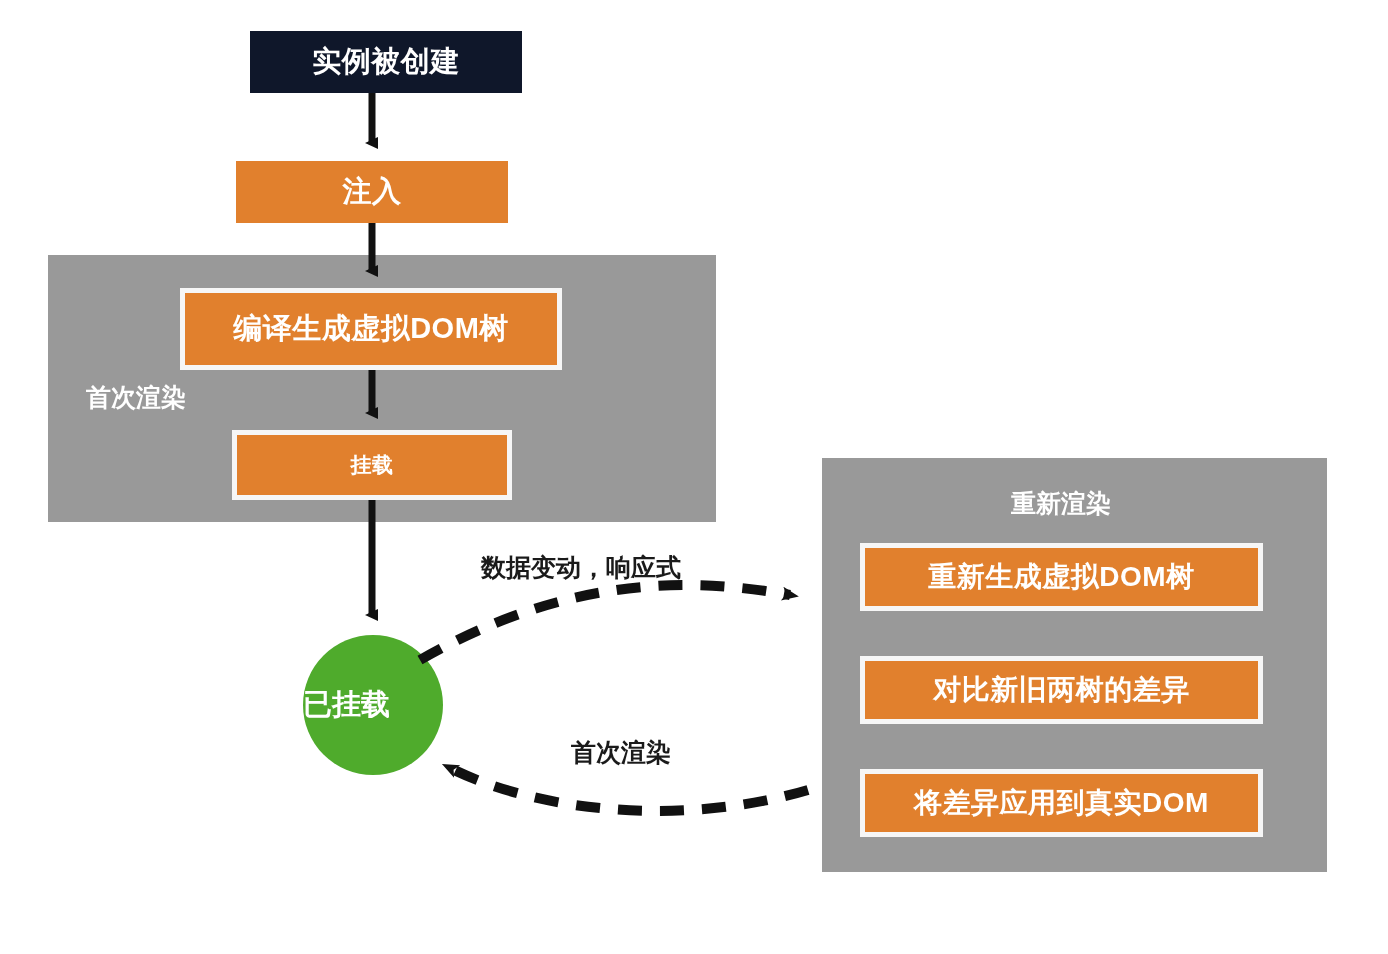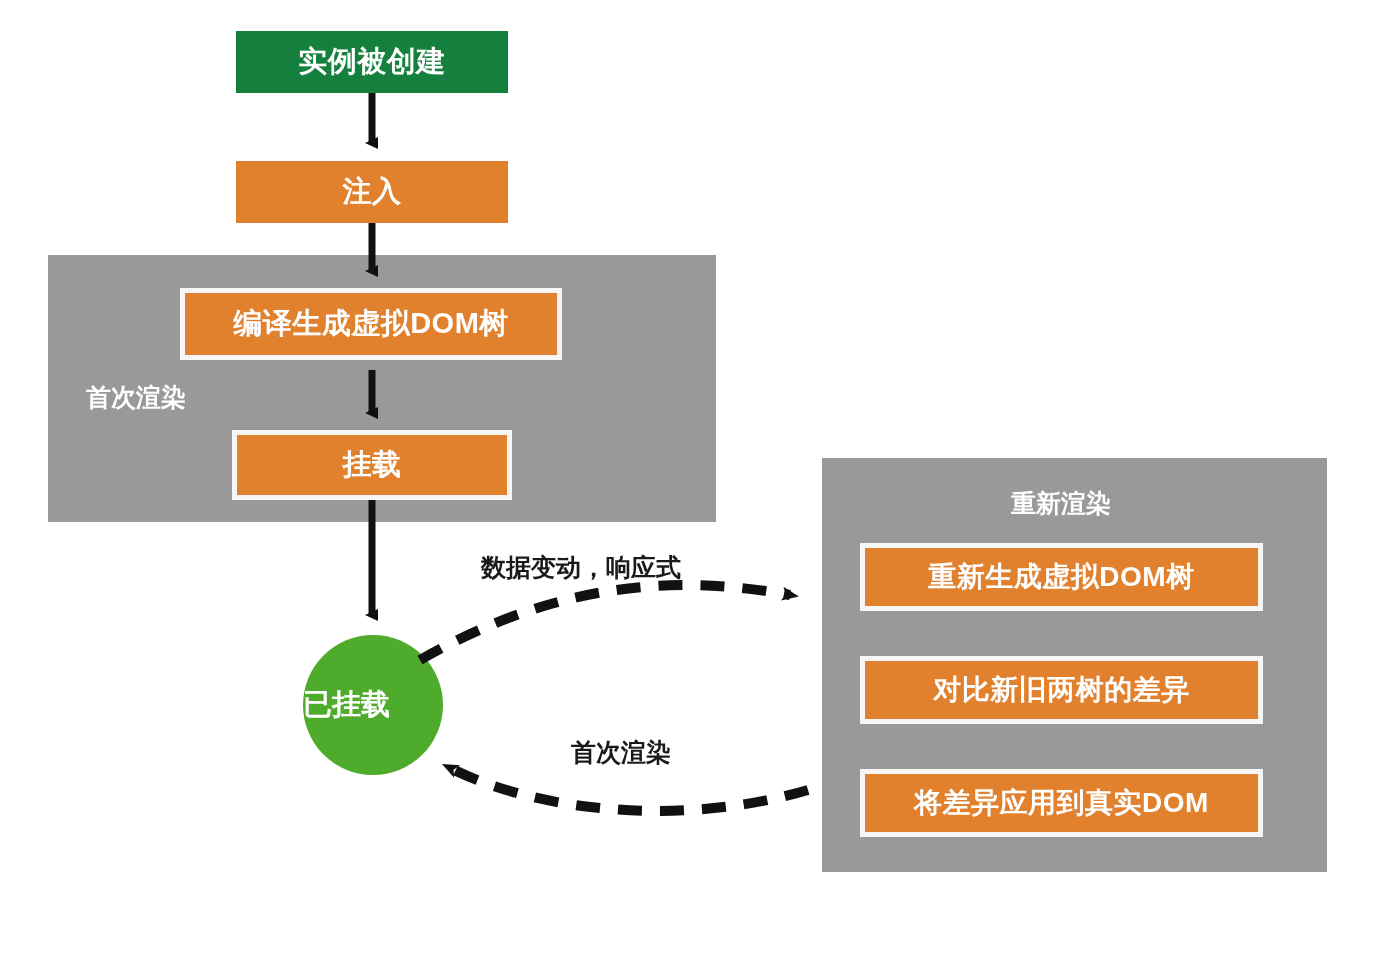--- a/index.html
+++ b/index.html
@@ -27,21 +27,22 @@
     display: flex;
     align-items: center;
     justify-content: center;
     color: #ffffff;
     font-weight: 700;
     letter-spacing: 0.5px;
     text-align: center;
     line-height: 1.1;
   }
   .node-blue {
-    background: #15803d;
+    background: #0f172a;
+    margin-left: 14px;
   }
   .node-orange {
     background: #e1802d;
   }
   .node-orange-bordered {
     background: #e1802d;
     border: 5px solid #f6f6f6;
   }
   .group-box {
     position: absolute;
@@ -91,25 +92,25 @@
   </div>
 
   <div class="node node-orange" style="left:236px; top:161px; width:272px; height:62px; font-size:29px;align-items:center;">
     <span>注入</span>
   </div>
 
   <div class="group-box" style="left:48px; top:255px; width:668px; height:267px;">
   </div>
   <div class="group-label" style="left:76px; top:381px; font-size:25px;">首次渲染</div>
 
-  <div class="node node-orange-bordered" style="left:180px; top:288px; width:382px; height:72px; font-size:29px;">
+  <div class="node node-orange-bordered" style="left:180px; top:288px; width:382px; height:82px; font-size:29px;">
     <span>编译生成虚拟DOM树</span>
   </div>
 
-  <div class="node node-orange-bordered" style="left:232px; top:430px; width:280px; height:70px; font-size:29px;">
+  <div class="node node-orange-bordered" style="left:232px; top:430px; width:280px; height:70px; font-size:21px;">
     <span>挂载</span>
   </div>
 
   <div class="circle-node" style="left:303px; top:635px; width:140px; height:140px; font-size:29px;">
     <span>已挂载</span>
   </div>
 
   <div class="group-box" style="left:822px; top:458px; width:505px; height:414px;">
   </div>
   <div class="group-label" style="left:1001px; top:487px; font-size:25px;">重新渲染</div>

